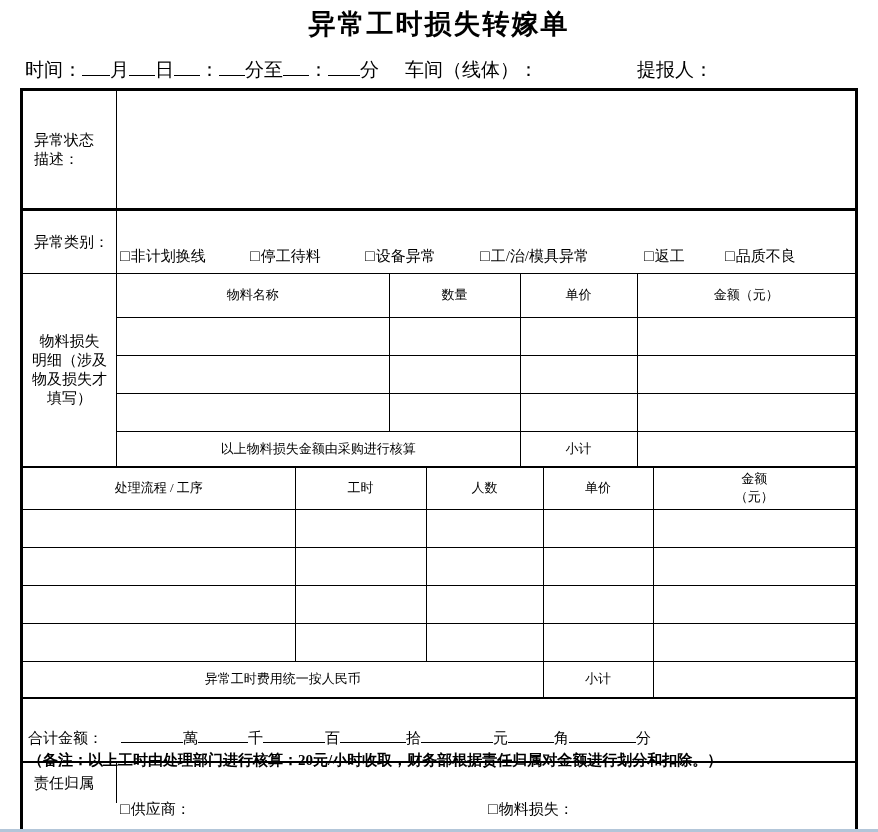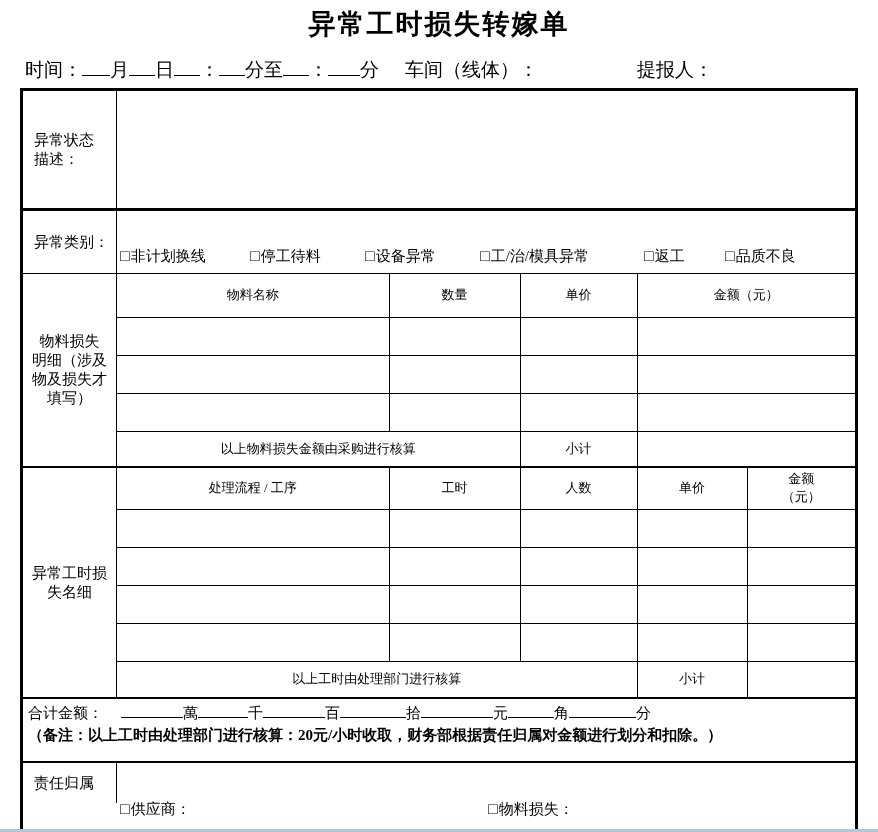--- a/index.html
+++ b/index.html
@@ -74,21 +74,21 @@
   table.grid td {
     border: 1px solid #000;
     text-align: center; vertical-align: middle;
     font-size: 13px; padding: 0 3px;
     white-space: pre-line;
     overflow: hidden;
   }
   .mat-h { height: 43px; } .mat-r { height: 38px; }
   .lab-h { height: 41px; } .lab-r { height: 38px; }
 
-  .total-line { padding: 3px 0 0 5px; white-space: nowrap; }
+  .total-line { padding: 28px 0 0 5px; white-space: nowrap; }
   .remark { padding: 3px 0 0 5px; font-weight: bold; white-space: nowrap; font-size: 15px; }
 
   .resp-line { padding: 12px 0 0 3px; white-space: nowrap; }
   .r1 { width: 368px; }
 
   .bottom-edge {
     position: absolute; left: 0; bottom: 0;
     width: 100%; height: 3px;
     background: #b3c6d9;
   }
@@ -166,22 +166,20 @@
             <td colspan="2">以上物料损失金额由采购进行核算</td>
             <td>小计</td>
             <td></td>
           </tr>
         </tbody>
           </table>
       </div>
     </div>
 
     <div class="frow r-labor">
-      <div class="label-cell label-center">异常工时损
-失名细</div>
       <div class="tbl-wrap">
         <table class="grid">
           <colgroup>
               <col style="width:272px">
               <col style="width:131px">
               <col style="width:117px">
               <col style="width:110px">
               <col>
             </colgroup>
           <tbody>
@@ -215,21 +213,21 @@
                 <td></td>
               </tr>
           <tr class="lab-r">
                 <td></td>
                 <td></td>
                 <td></td>
                 <td></td>
                 <td></td>
               </tr>
           <tr>
-            <td colspan="3">以上工时由处理部门进行核算</td>
+            <td colspan="3">异常工时费用统一按人民币</td>
             <td>小计</td>
             <td></td>
           </tr>
         </tbody>
           </table>
       </div>
     </div>
 
     <div class="r-total">
       <div class="total-line"><span>合计金额：</span><span class="blank b62" style="margin-left:18px"></span><span>萬</span><span class="blank b50"></span><span>千</span><span class="blank b62"></span><span>百</span><span class="blank b66"></span><span>拾</span><span class="blank b72"></span><span>元</span><span class="blank b46"></span><span>角</span><span class="blank b67"></span><span>分</span></div>

